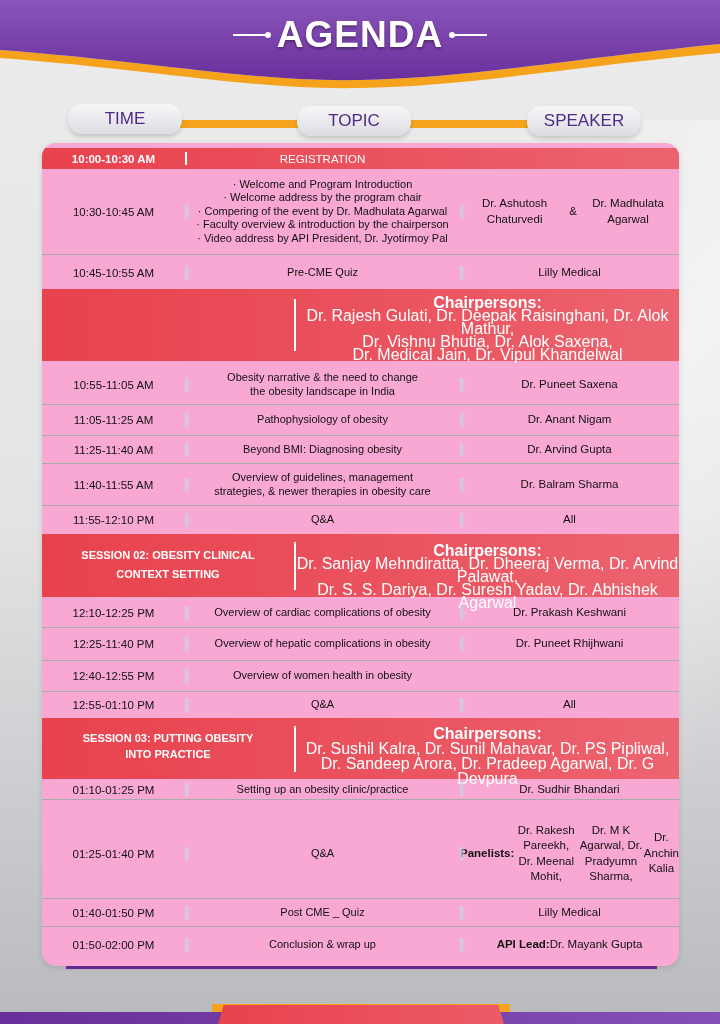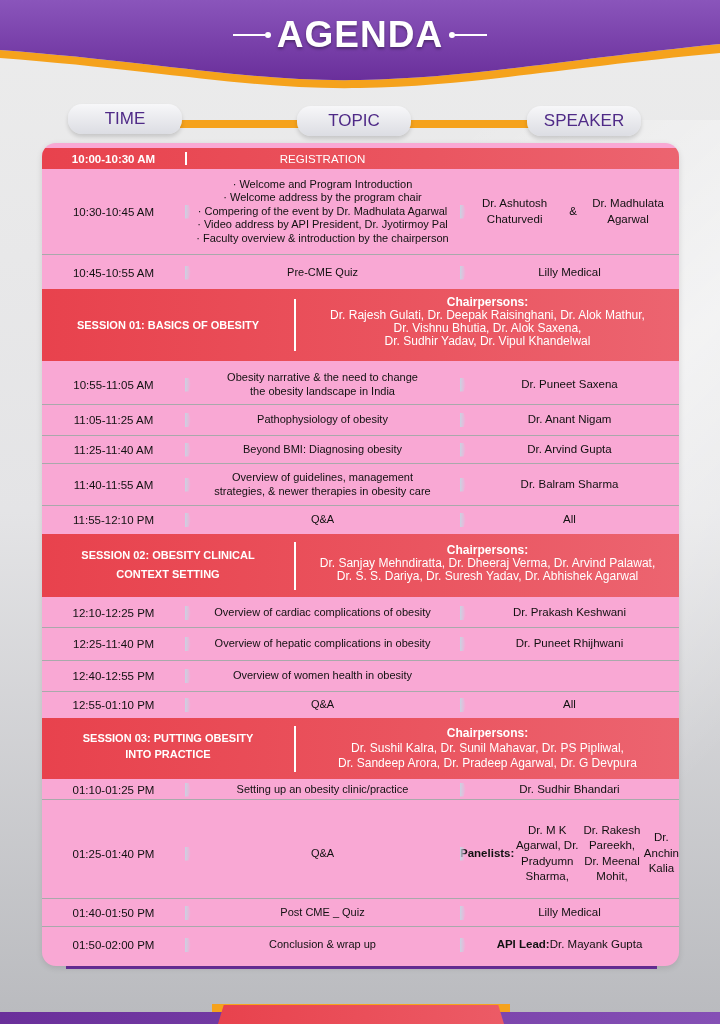--- a/index.html
+++ b/index.html
@@ -22,21 +22,21 @@
 .row.plain.last{border-bottom:none}
 .c-time{width:143px;text-align:center;font-size:11.5px;color:#111}
 .c-topic{width:275px;text-align:right;font-size:11px;line-height:13.5px;color:#111;position:relative;height:100%;display:flex;align-items:center;justify-content:center;flex-direction:column}
 .c-spk{width:219px;text-align:center;font-size:11.5px;line-height:15.5px;color:#111;position:relative;height:100%;display:flex;align-items:center;justify-content:center;flex-direction:row}
 .sep{position:absolute;left:0;top:50%;transform:translateY(-50%);width:6px;height:14px;background:linear-gradient(90deg,#c9d3e2,rgba(220,228,240,0));clip-path:polygon(0 0,60% 0,100% 50%,60% 100%,0 100%)}
 .red{background:linear-gradient(90deg,#e8424d 0%,#ea5560 60%,#ec6470 100%);color:#fff}
 .red .vline{position:absolute;width:1.5px;background:#fff}
 .reg-time{position:absolute;left:0;width:143px;text-align:center;font-weight:700;font-size:11.5px}
 .reg-topic{position:absolute;left:143px;width:275px;text-align:center;font-weight:400;font-size:11.5px}
 .sess-title{position:absolute;left:0;width:252px;text-align:center;font-weight:700;font-size:11px;line-height:19px}
-.sess-chairs{position:absolute;left:254px;width:383px;text-align:center;font-size:12px;line-height:13px}
+.sess-chairs{position:absolute;left:254px;width:383px;text-align:center;font-size:16px;line-height:13px}
 .sess-chairs .lbl{font-weight:700}
 .bold{font-weight:700}
 .bottom{position:absolute;left:0;top:1012px;width:720px;height:12px;background:linear-gradient(90deg,#6a2f9a,#8550b5)}
 .bottom-tab{position:absolute;left:218px;top:1005px;width:286px;height:19px;background:linear-gradient(90deg,#e8424d,#ec5b66);clip-path:polygon(2% 0,98% 0,100% 100%,0 100%)}
 .bottom-tab-o{position:absolute;left:212px;top:1004px;width:298px;height:8px;background:#f5a21c}
 </style>
 </head>
 <body>
 
 <div class="bgshade"></div>
@@ -81,22 +81,22 @@
     <div class="reg-topic">REGISTRATION</div>
   </div>
 
   <div class="row plain" style="top:26px;height:86px">
     <div class="c-time">10:30-10:45 AM</div>
     <div class="c-topic">
       <span class="sep"></span>
       <div>· Welcome and Program Introduction</div>
       <div>· Welcome address by the program chair</div>
       <div>· Compering of the event by Dr. Madhulata Agarwal</div>
+      <div>· Faculty overview &amp; introduction by the chairperson</div>
       <div>· Video address by API President, Dr. Jyotirmoy Pal</div>
-      <div>· Faculty overview &amp; introduction by the chairperson</div>
     </div>
     <div class="c-spk">
       <span class="sep"></span>
       <div>Dr. Ashutosh Chaturvedi</div>
       <div>&amp;</div>
       <div>Dr. Madhulata Agarwal</div>
     </div>
   </div>
 
   <div class="row plain last" style="top:113px;height:33px">
@@ -105,27 +105,26 @@
         <span class="sep"></span>
         <div>Pre-CME Quiz</div>
       </div>
     <div class="c-spk">
         <span class="sep"></span>
         <div>Lilly Medical</div>
       </div>
   </div>
 
   <div class="row red" style="top:146px;height:72px">
-    <div class="sess-title" style="top:27px">SESSION 01: BASICS OF OBESITY</div>
     <div class="vline" style="left:252px;top:10px;height:52px"></div>
     <div class="sess-chairs" style="top:7px">
       <div class="lbl">Chairpersons:</div>
       <div>Dr. Rajesh Gulati, Dr. Deepak Raisinghani, Dr. Alok Mathur,</div>
       <div>Dr. Vishnu Bhutia, Dr. Alok Saxena,</div>
-      <div>Dr. Sudhir Yadav, Dr. Vipul Khandelwal</div>
+      <div>Dr. Medical Jain, Dr. Vipul Khandelwal</div>
     </div>
   </div>
 
   <div class="row plain" style="top:222px;height:40px">
     <div class="c-time">10:55-11:05 AM</div>
     <div class="c-topic">
         <span class="sep"></span>
         <div>Obesity narrative &amp; the need to change</div>
         <div>the obesity landscape in India</div>
       </div>
@@ -260,22 +259,22 @@
   </div>
   <div class="row plain" style="top:666px;height:90px">
     <div class="c-time">01:25-01:40 PM</div>
     <div class="c-topic">
         <span class="sep"></span>
         <div>Q&amp;A</div>
       </div>
     <div class="c-spk">
         <span class="sep"></span>
       <div class="bold">Panelists:</div>
+      <div>Dr. Rakesh Pareekh, Dr. Meenal Mohit,</div>
       <div>Dr. M K Agarwal, Dr. Pradyumn Sharma,</div>
-      <div>Dr. Rakesh Pareekh, Dr. Meenal Mohit,</div>
       <div>Dr. Anchin Kalia</div>
     </div>
   </div>
   <div class="row plain" style="top:757px;height:27px">
     <div class="c-time">01:40-01:50 PM</div>
     <div class="c-topic">
         <span class="sep"></span>
         <div>Post CME _ Quiz</div>
       </div>
     <div class="c-spk">

